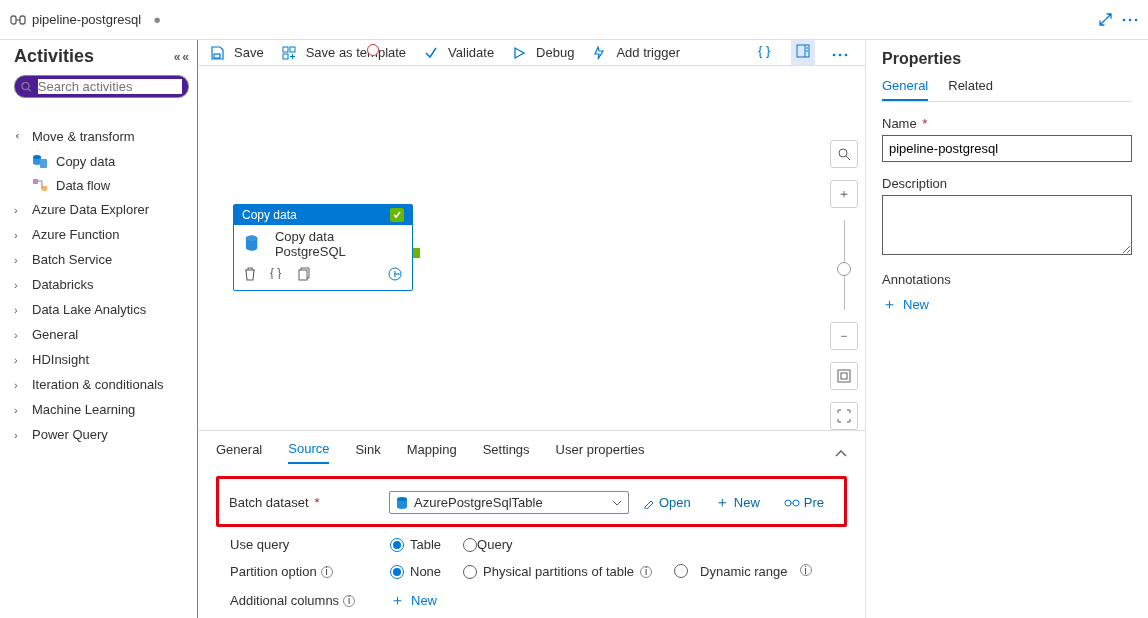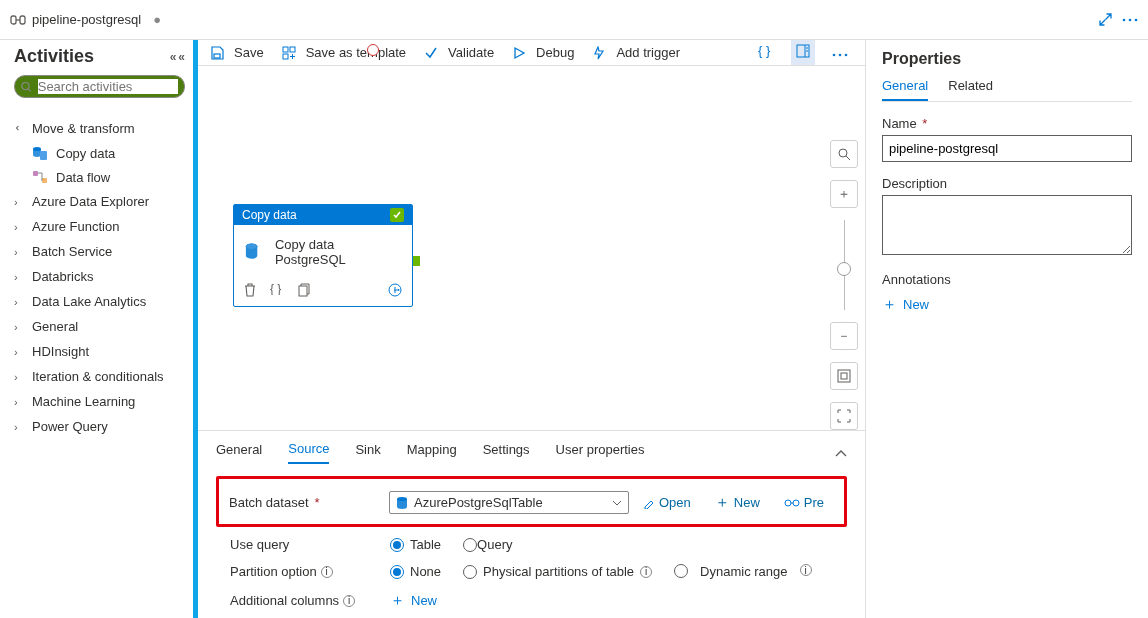--- a/index.html
+++ b/index.html
@@ -9,24 +9,24 @@
   .titlebar { display: flex; align-items: center; height: 40px; border-bottom: 1px solid #e1dfdd; padding: 0 10px; }
   .titlebar .tab { display: flex; align-items: center; gap: 6px; }
   .titlebar .tab .pipe-icon svg { display: block; }
   .titlebar .dot { color: #888; margin-left: 6px; }
   .titlebar .rightcluster { margin-left: auto; display: flex; align-items: center; gap: 10px; }
   .titlebar .rightcluster svg { display: block; }
 
   .body { display: flex; height: calc(100% - 40px); }
 
   
-  .sidebar { width: 198px; border-right: 5px solid #0ea5e9; padding: 6px 8px 0 14px; }
+  .sidebar { width: 198px; border-right: 1px solid #0ea5e9; padding: 6px 8px 0 14px; }
   .activities-header { display: flex; align-items: center; font-size: 18px; font-weight: 600; margin-bottom: 8px; }
   .activities-header .chev { margin-left: auto; color: #605e5c; font-size: 12px; display:flex; gap:2px; }
-  .search-box { border: 1px solid #8a8886; border-radius: 11px; display: flex; align-items: center; padding: 3px 6px; margin-bottom: 18px; gap: 6px; color: #8a8886; background:#4d7c0f; }
+  .search-box { border: 1px solid #8a8886; border-radius: 11px; display: flex; align-items: center; padding: 3px 6px; margin-bottom: 26px; gap: 6px; color: #8a8886; background:#4c1d95; }
   .search-box input { border: none; outline: none; width: 100%; font-size: 13px; }
   .side-item { display: flex; align-items: center; padding: 5px 0; gap: 8px; cursor: pointer; }
   .side-item .caret { color: #605e5c; font-size: 11px; width: 10px; }
   .side-item.expanded .caret { transform: rotate(90deg); display:inline-block; }
   .side-leaf { display: flex; align-items: center; gap: 8px; padding: 4px 0 4px 18px; cursor:pointer; }
   .side-icon-copy { width:16px; height:16px; }
   .side-icon-flow { width:16px; height:16px; }
 
   
   .main { flex: 1; display: flex; flex-direction: column; border-right: 1px solid #e1dfdd; min-width: 0; }
@@ -41,21 +41,21 @@
   .canvas { flex: 1; position: relative; }
   .zoom-strip { width: 42px; padding-top: 74px; display: flex; flex-direction: column; align-items: center; gap: 12px; }
   .zoom-btn { width: 28px; height: 28px; border: 1px solid #cfcfcf; border-radius: 3px; background:#fff; display:flex; align-items:center; justify-content:center; color:#605e5c; font-size:13px; }
   .slider { height: 90px; display:flex; align-items:center; justify-content:center; }
   .slider .track { width:1px; height:90px; background:#bbb; position:relative; }
   .slider .thumb { position:absolute; left:-7px; top:42px; width:14px; height:14px; border:1px solid #999; border-radius:50%; background:#fff; }
 
   .node { position:absolute; left:35px; top:138px; width:180px;  border:1px solid #0078d4; border-radius:2px; background:#fff; box-shadow:0 0 0 1px rgba(0,120,212,.0); }
   .node-head { background:#0078d4; color:#fff; padding:3px 8px; display:flex; align-items:center; font-size:12px; }
   .node-head .check { margin-left:auto; width:14px; height:14px; background:#6bb700; border-radius:2px; display:flex; align-items:center; justify-content:center; }
-  .node-body { display:flex; align-items:center; gap:10px; padding:12px 10px; }
+  .node-body { display:flex; align-items:center; gap:10px; padding:4px 10px; }
   .node-foot { display:flex; gap:14px; padding:4px 10px 6px; color:#605e5c; }
   .node-link { position:absolute; right:-8px; top:50%; width:7px; height:10px; background:#6bb700; }
   .node-top-dot { position:absolute; left:169px; top:-22px; width:12px; height:12px; border:1.5px solid #d13438; border-radius:50%; background:#fff; }
 
   
   .bottom { border-top: 1px solid #e1dfdd; }
   .btabs { display:flex; gap:26px; padding:10px 18px 6px; align-items:center; }
   .btab { cursor:pointer; padding-bottom:6px; }
   .btab.active { color:#0078d4; border-bottom:2px solid #0078d4; }
   .btabs .collapse { margin-left:auto; color:#605e5c; }

